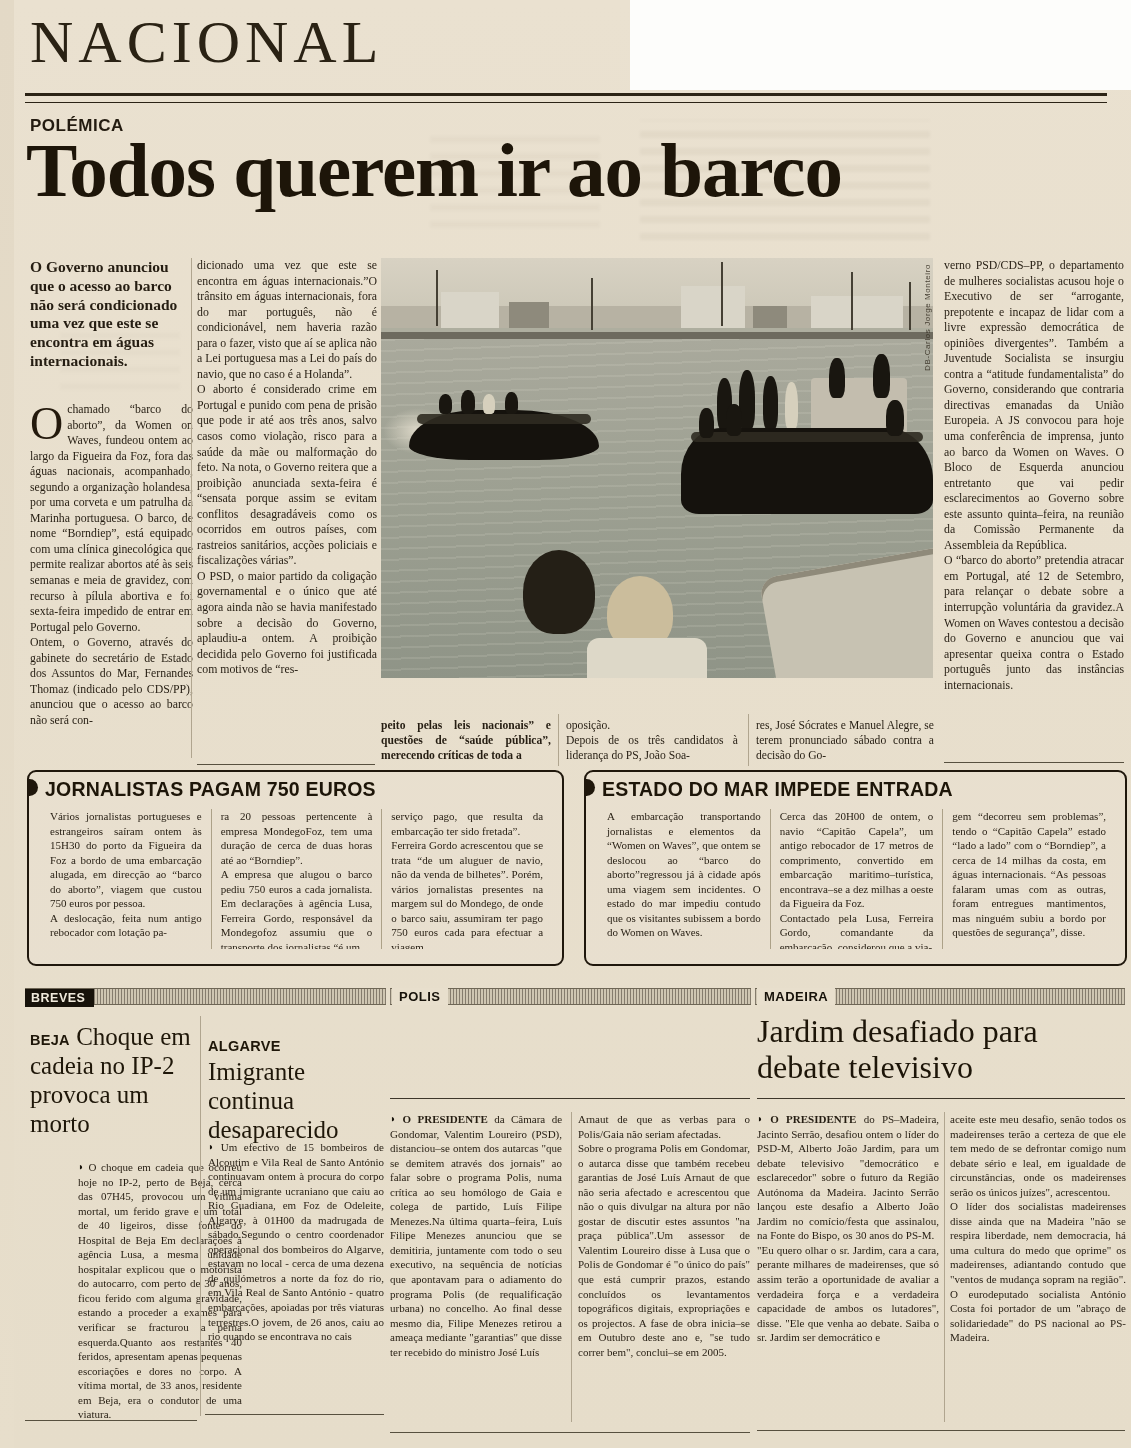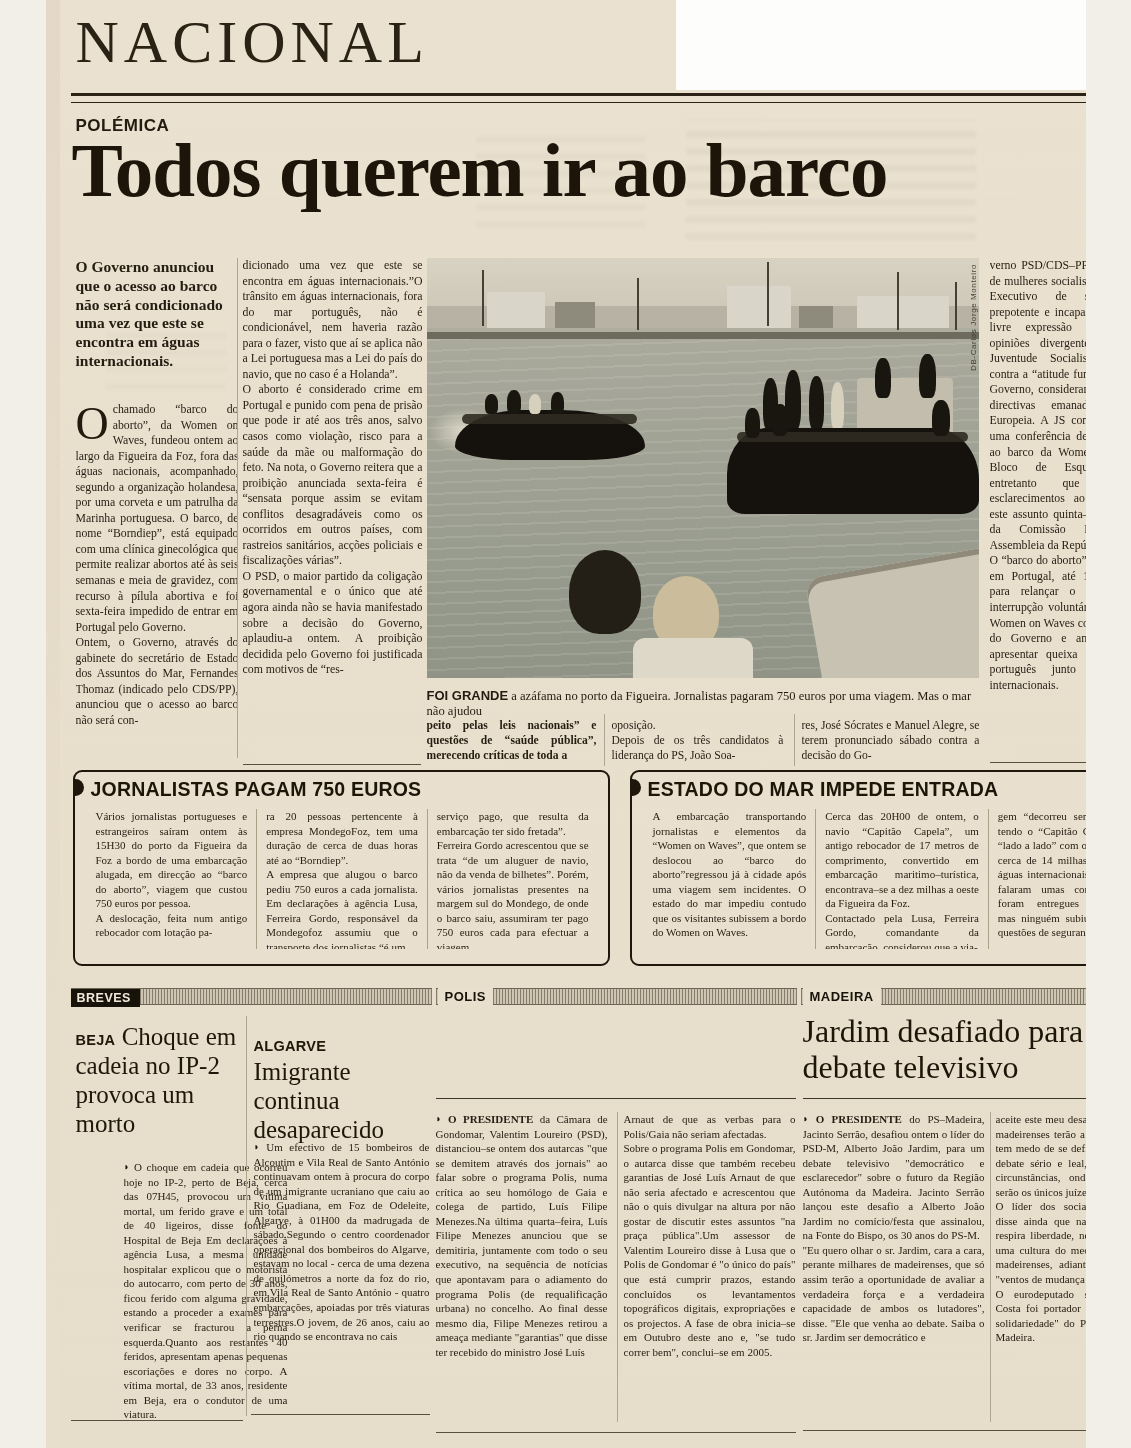--- a/index.html
+++ b/index.html
@@ -1,17 +1,17 @@
 <!DOCTYPE html>
 <html><head>
 <meta charset="utf-8">
 <style>
   html,body{margin:0;padding:0;background:#f2efe9;}
   .page{
-    position:relative;width:1040px;height:1448px;margin:0 auto;
+    position:relative;width:1131px;height:1448px;margin:0 auto;
     background:linear-gradient(180deg,#eae1d0 0%,#e8dfcd 40%,#e6ddca 100%);
     font-family:"Liberation Serif",serif;color:#251d12;overflow:hidden;
   }
   .corner-white{position:absolute;left:630px;top:0;width:501px;height:90px;background:#fdfdfb;}
   .edge-strip{position:absolute;left:0;top:0;width:14px;height:100%;background:linear-gradient(180deg,#e3d9c6,#e7decb);}
 
   
   .section-title{position:absolute;left:30px;top:8px;font-size:60px;letter-spacing:5px;font-weight:500;color:#2a2214;}
   .rule-double{position:absolute;left:25px;top:93px;width:1082px;height:6px;
     border-top:3px solid #2b2315;border-bottom:1px solid #2b2315;}
@@ -175,21 +175,20 @@
     <div class="fig" style="left:345px;top:146px;width:16px;height:32px;"></div>
     <div class="fig" style="left:505px;top:142px;width:18px;height:36px;"></div>
 
     <div class="fore-head" style="left:142px;top:292px;width:72px;height:84px;background:#241f16;"></div>
     <div class="fore-head" style="left:226px;top:318px;width:66px;height:74px;background:#cbbd9c;"></div>
     <div class="bld" style="left:206px;top:380px;width:120px;height:40px;background:#ddd8c8;border-radius:12px 12px 0 0;"></div>
     <div class="bow"></div>
     <div class="credit">DB-Carlos Jorge Monteiro</div>
   </div>
 
-  <div class="caption"><b>FOI GRANDE</b> <span>a azáfama no porto da Figueira. Jornalistas pagaram 750 euros por uma viagem. Mas o mar não ajudou</span></div>
 
   <div class="miniA mini">peito pelas leis nacionais” e questões de “saúde pública”, merecendo críticas de toda a</div>
   <div class="miniB mini">oposição.
 Depois de os três candidatos à liderança do PS, João Soa-</div>
   <div class="miniC mini">res, José Sócrates e Manuel Alegre, se terem pronunciado sábado contra a decisão do Go-</div>
   <div class="v" style="left:558px;top:714px;height:52px;"></div>
   <div class="v" style="left:748px;top:714px;height:52px;"></div>
 
   <div class="nbox b1">
     <div class="disc"></div>

